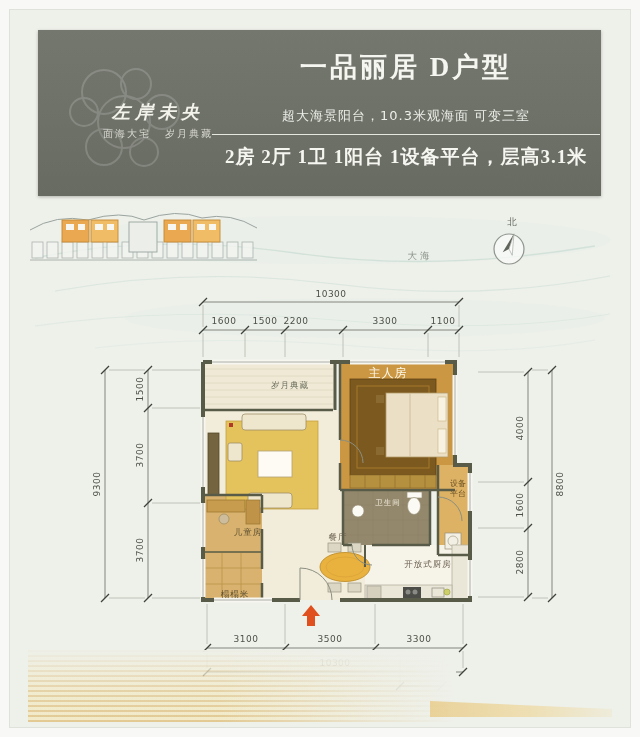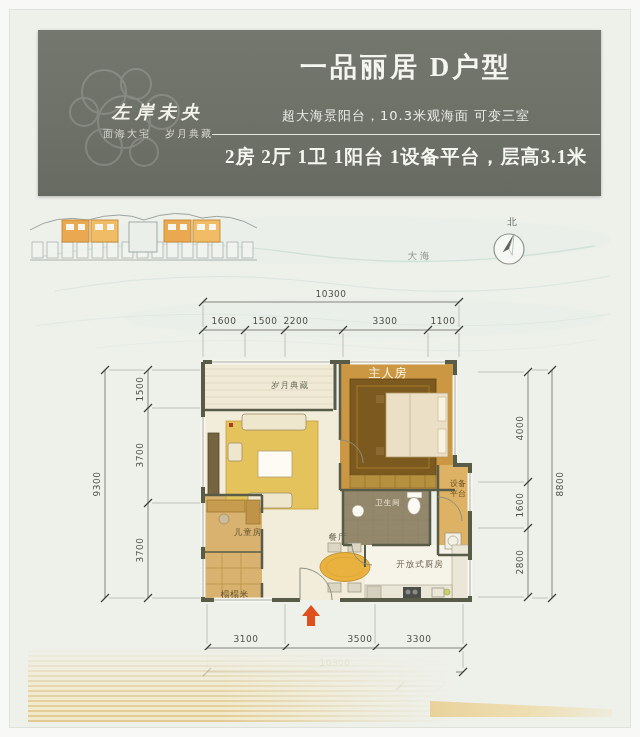--- a/index.html
+++ b/index.html
@@ -243,21 +243,21 @@
   <span class="dim-label" style="left:443px;top:321px;">1100</span>
   <span class="dim-label v" style="left:97px;top:484px;">9300</span>
   <span class="dim-label v" style="left:140px;top:389px;">1500</span>
   <span class="dim-label v" style="left:140px;top:455px;">3700</span>
   <span class="dim-label v" style="left:140px;top:550px;">3700</span>
   <span class="dim-label v" style="left:560px;top:484px;">8800</span>
   <span class="dim-label v" style="left:520px;top:428px;">4000</span>
   <span class="dim-label v" style="left:520px;top:505px;">1600</span>
   <span class="dim-label v" style="left:520px;top:562px;">2800</span>
   <span class="dim-label" style="left:246px;top:639px;">3100</span>
-  <span class="dim-label" style="left:330px;top:639px;margin-left:30px;">3500</span>
+  <span class="dim-label" style="left:330px;top:639px;">3500</span>
   <span class="dim-label" style="left:419px;top:639px;">3300</span>
   <span class="dim-label" style="left:335px;top:663px;">10300</span>
 
   <div class="abs" style="left:200px;top:355px;width:275px;height:273px;">
     <svg width="275" height="273" viewBox="0 0 275 273">
 
       <rect x="3" y="7" width="132" height="48" fill="#efe9d6"></rect>
       <rect x="3" y="55" width="162" height="190" fill="#f2edda"></rect>
       <rect x="140" y="7" width="115" height="128" fill="#cb9742"></rect>
       <rect x="143" y="135" width="87" height="55" fill="#93886c"></rect>
@@ -394,19 +394,19 @@
     </svg>
 
     
     <span class="room-label" style="left:90px;top:31px;color:#6b6f5e;">岁月典藏</span>
     <span class="room-label" style="left:188px;top:18px;color:#fdf8ea;font-size:12px;">主人房</span>
     <span class="room-label wrap2" style="left:258px;top:134px;color:#6d5426;font-size:8px;">设备平台</span>
     <span class="room-label" style="left:188px;top:148px;color:#efe9da;font-size:7.5px;">卫生间</span>
     <span class="room-label" style="left:48px;top:178px;">儿童房</span>
     <span class="room-label" style="left:35px;top:220px;margin-top:20px;">榻榻米</span>
     <span class="room-label" style="left:138px;top:183px;color:#6b6050;">餐厅</span>
-    <span class="room-label" style="left:220px;top:210px;color:#6b6050;text-align:right;">开放式厨房</span>
+    <span class="room-label" style="left:228px;top:210px;color:#6b6050;text-align:right;">开放式厨房</span>
   </div>
 
   <div class="gold-main"></div>
   <div class="gold-tail"></div>
 
 </div>
 
 </body></html>

